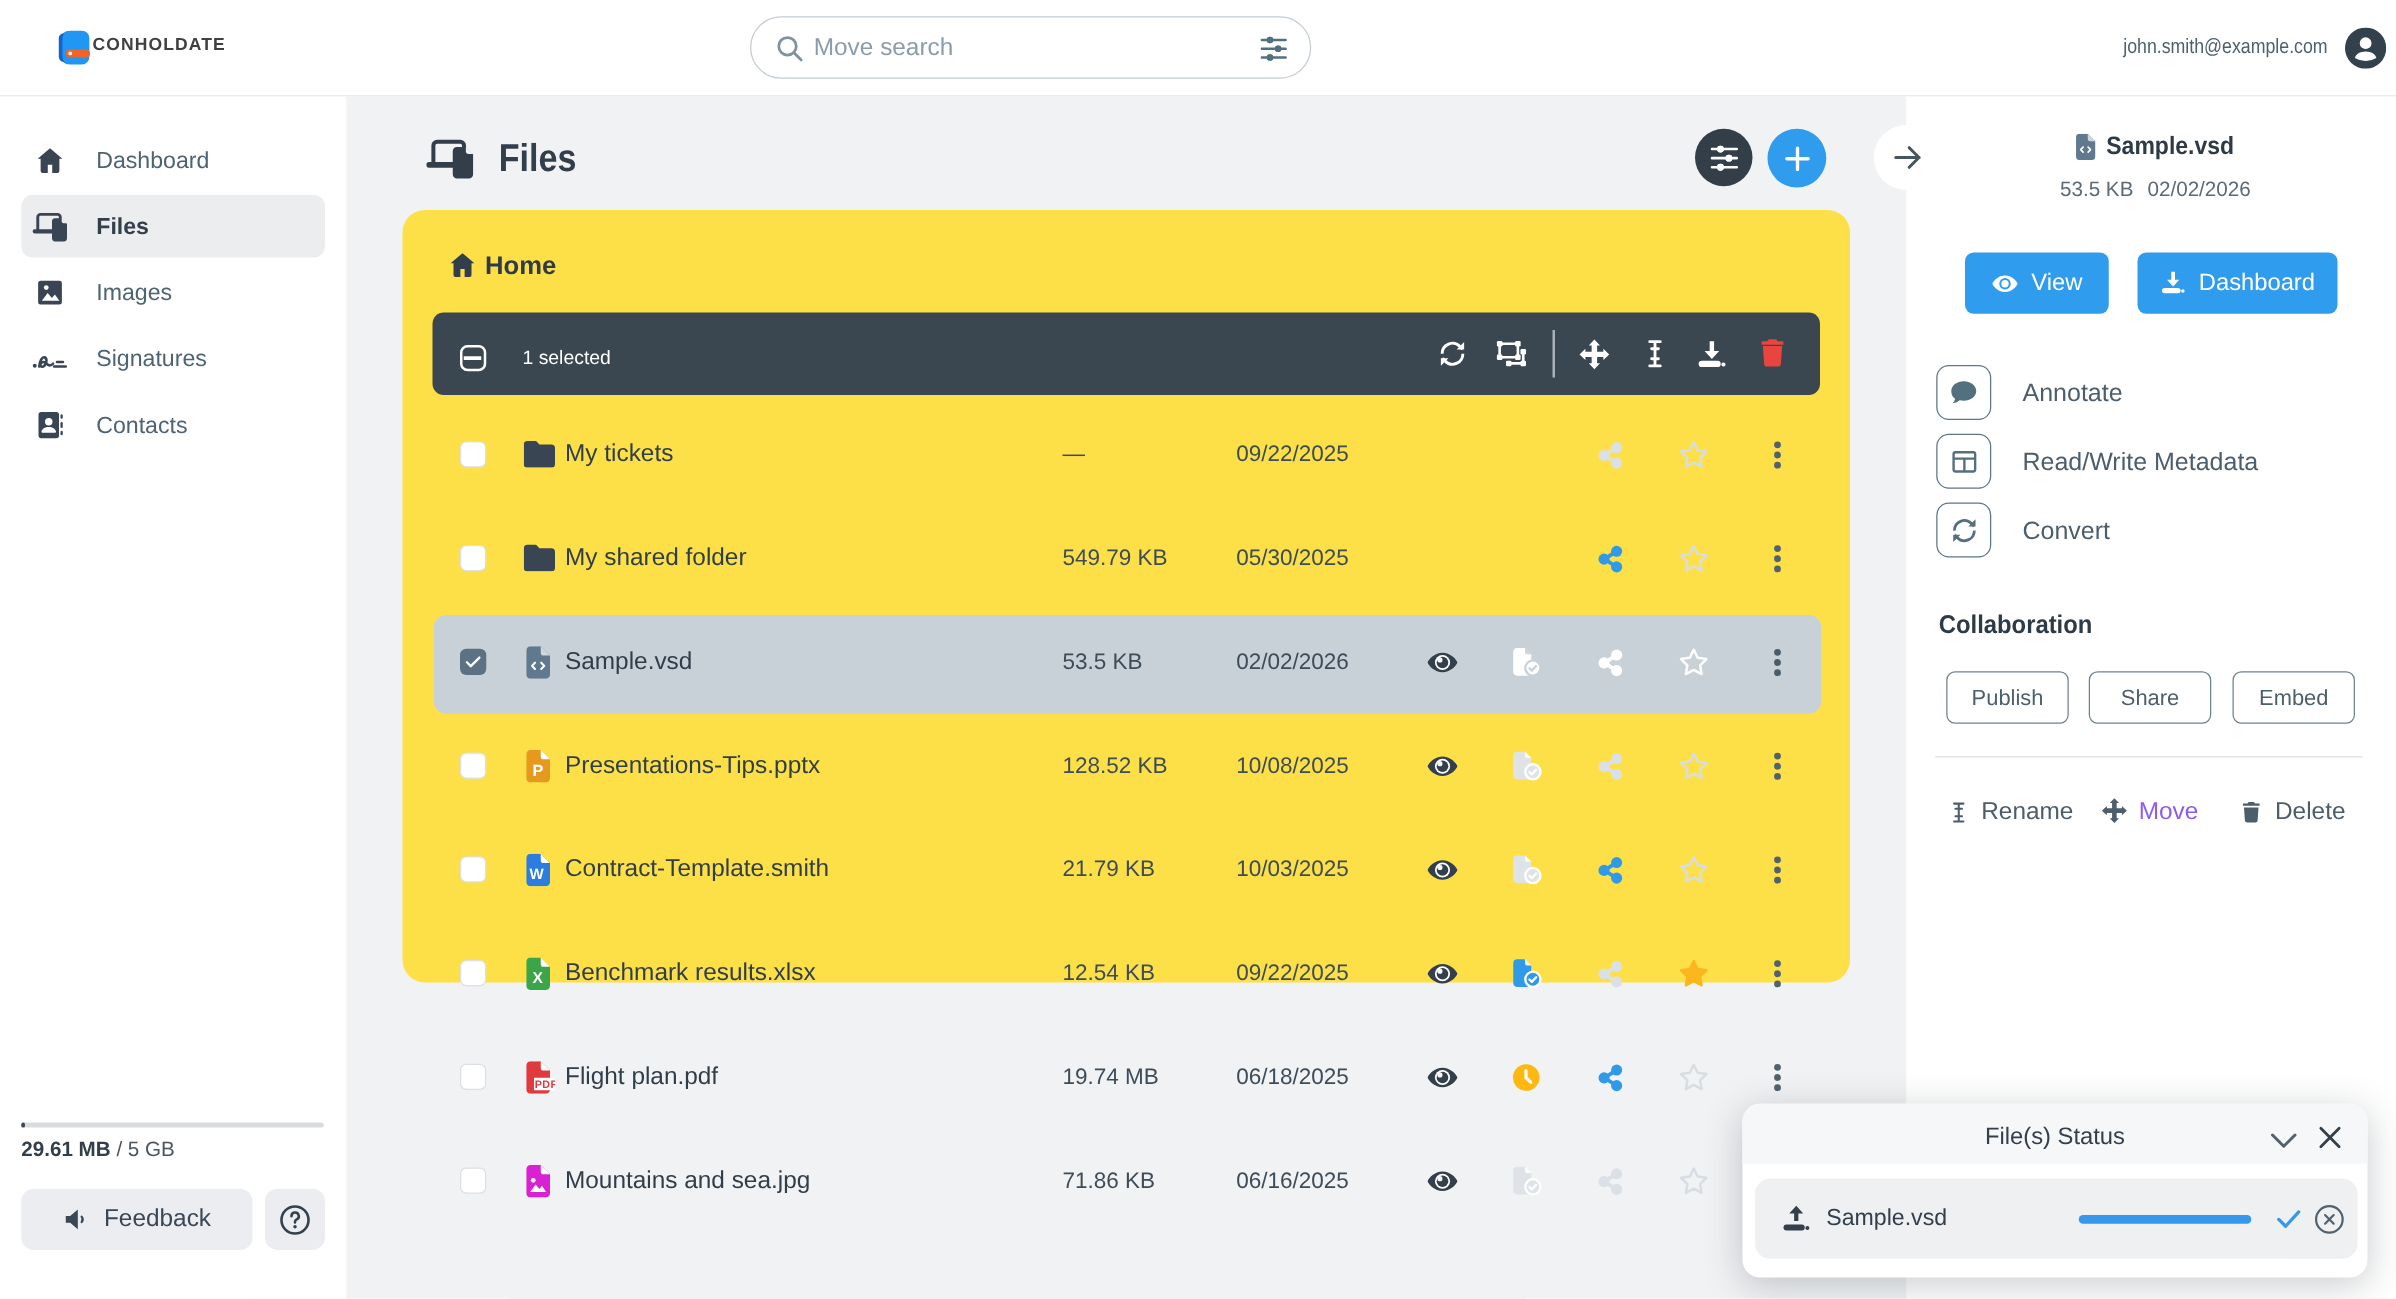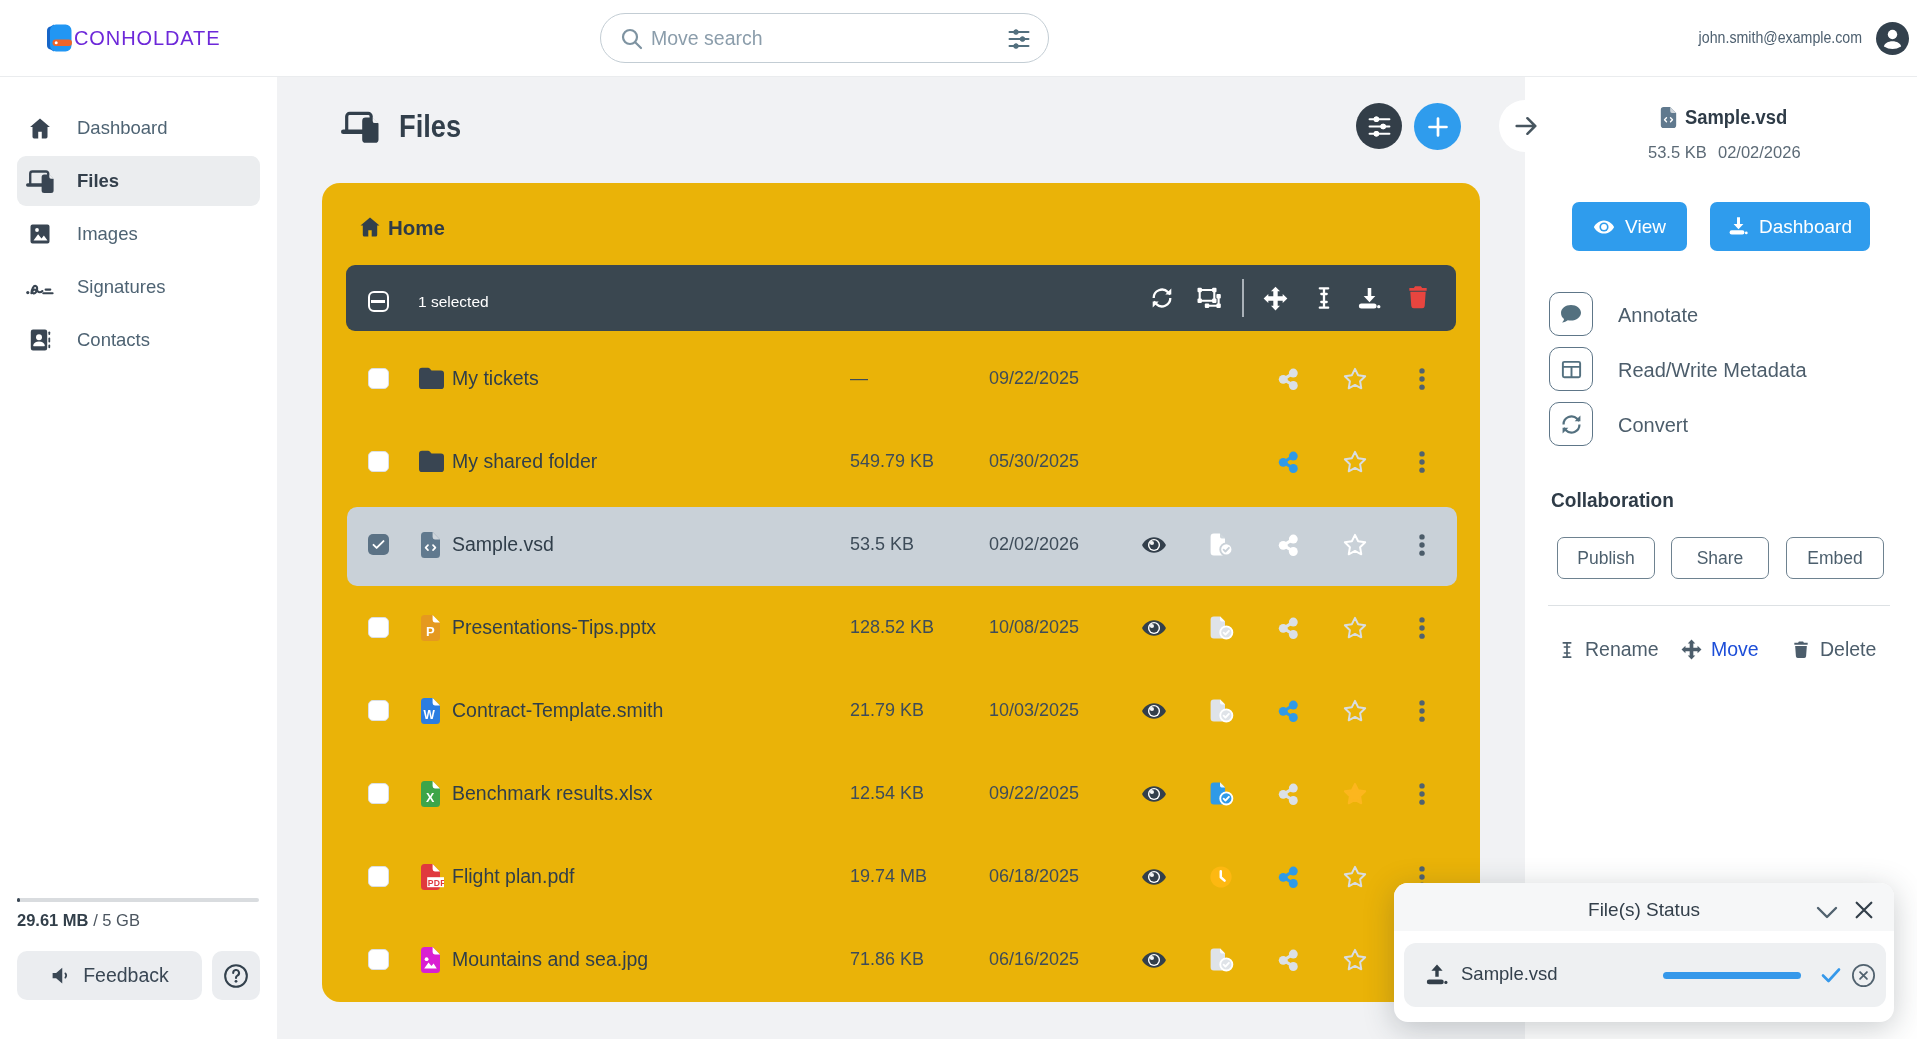--- a/index.html
+++ b/index.html
@@ -2,21 +2,21 @@
 <html><head>
 <meta charset="utf-8">
 <style>
 *{margin:0;padding:0;box-sizing:border-box}
 html,body{width:1917px;height:1039px;overflow:hidden;font-family:"Liberation Sans",sans-serif;background:#fff}
 .abs{position:absolute}
 #page{position:relative;width:1917px;height:1039px;background:#f1f2f4}
 #header{position:absolute;left:0;top:0;width:1917px;height:77px;background:#fff;border-bottom:1px solid #eaecee;z-index:5}
 #sidebar{position:absolute;left:0;top:77px;width:277px;height:962px;background:#fff;z-index:4}
 #rightpanel{position:absolute;left:1525px;top:77px;width:392px;height:962px;background:#fff;z-index:3}
-#card{position:absolute;left:322px;top:183px;width:1158px;height:819px;background:#eab308;border-radius:18px;z-index:1}
+#card{position:absolute;left:322px;top:168px;width:1158px;height:618px;background:#fde047;border-radius:18px;z-index:1}
 .nav-item{position:absolute;left:17px;width:243px;height:50px;border-radius:9px;display:flex;align-items:center;color:#4e6373;font-size:18.5px}
 .nav-item .ni{position:absolute;left:6px;width:34px;display:flex;justify-content:center}
 .nav-item .nl{position:absolute;left:60px}
 .nav-sel{background:#ebedef;color:#333f4b;font-weight:bold}
 .row{position:absolute;left:0;width:1158px;height:83px}
 .rowsel{position:absolute;left:25px;top:4px;width:1110px;height:79px;background:#c9d1d8;border-radius:10px}
 .cb{position:absolute;left:46px;top:31px;width:21px;height:21px;border:1.5px solid #dcdfe3;border-radius:5px;background:#fff}
 .cbsel{position:absolute;left:46px;top:31px;width:21px;height:21px;border-radius:5px;background:#5b7285;display:flex;align-items:center;justify-content:center}
 .fname{position:absolute;left:130px;top:30px;font-size:19.5px;color:#303e4a}
 .fsize{position:absolute;left:528px;top:31px;font-size:18px;color:#3e4c59}
@@ -104,21 +104,21 @@
       </defs>
 </svg>
 
 <div id="header">
   <svg class="abs" style="left:46px;top:24px" width="26" height="28" viewBox="0 0 26 28">
     <path fill="#1565c8" d="M4.5 2.5 L8 0.5 8 27.5 4.5 25.5 A4.5 4.5 0 0 1 1 21V7 A4.5 4.5 0 0 1 4.5 2.5z"></path>
     <path fill="#2196f3" d="M10 .5h9.5A6 6 0 0 1 25.5 6.5v15a6 6 0 0 1-6 6H10a6 6 0 0 1-6-6v-15a6 6 0 0 1 6-6z"></path>
     <rect x="6.5" y="15.5" width="19.5" height="6.4" rx="3.2" fill="#f06428"></rect>
     <circle cx="10.2" cy="18.7" r="1.5" fill="#fff"></circle>
   </svg>
-  <div class="abs" style="left:74px;top:27px;font-size:20px;font-weight:normal;letter-spacing:.9px;color:#6d28d9">CONHOLDATE</div>
+  <div class="abs" style="left:74px;top:27px;font-size:14px;font-weight:bold;letter-spacing:.9px;color:#404040">CONHOLDATE</div>
   <div class="abs" style="left:600px;top:13px;width:449px;height:50px;border:1px solid #c3cdd4;border-radius:25px">
     <svg class="abs" style="left:19px;top:13px" width="24" height="24" viewBox="0 0 24 24">
           <circle cx="10" cy="10" r="7" fill="none" stroke="#7e93a1" stroke-width="2.2"></circle>
           <path d="M15.2 15.2 21 21" stroke="#7e93a1" stroke-width="2.2" stroke-linecap="round"></path>
         </svg>
     <div class="abs" style="left:50px;top:13px;font-size:19.5px;color:#8b9dab">Move search</div>
     <svg class="abs" style="left:406px;top:13px;color:#53707f" width="24" height="24" viewBox="0 0 24 24">
           <use href="#i-sliders"></use>
         </svg>
   </div>
@@ -512,21 +512,21 @@
   <div class="colbtn" style="left:261px">Embed</div>
   <div class="abs" style="left:23px;top:528px;width:342px;height:1px;background:#dde1e4"></div>
   <div class="abs" style="left:33px;top:561px;display:flex;align-items:center;gap:9px;font-size:19.5px;color:#4c5d6b">
     <svg width="18" height="20" viewBox="0 0 24 24">
           <g stroke="#4c5d6b" stroke-width="2.2" stroke-linecap="round" fill="none">
             <path d="M7 2.5h10M12 2.5v19M7 21.5h10M8.5 8h7M8.5 16h7"></path>
           </g>
         </svg>
     <span>Rename</span>
   </div>
-  <div class="abs" style="left:156px;top:561px;display:flex;align-items:center;gap:9px;font-size:19.5px;color:#1d4ed8">
+  <div class="abs" style="left:156px;top:561px;display:flex;gap:9px;font-size:19.5px;color:#8b5cf6">
     <svg width="21" height="21" viewBox="0 0 24 24">
           <path fill="#4c5d6b" d="M12 .6l4.3 4.5h-2.2v4.8h4.8V7.7l4.5 4.3-4.5 4.3v-2.2h-4.8v4.8h2.2L12 23.4l-4.3-4.5h2.2v-4.8H5.1v2.2L.6 12l4.5-4.3v2.2h4.8V5.1H7.7z"></path>
         </svg>
     <span>Move</span>
   </div>
   <div class="abs" style="left:266px;top:561px;display:flex;align-items:center;gap:9px;font-size:19.5px;color:#4c5d6b">
     <svg width="20" height="21" viewBox="0 0 24 24">
           <path fill="#4c5d6b" d="M9.5 2.5h5l1 1.5H20v2.2H4V4h4.5zM5 7.8h14l-.9 12.4a2.2 2.2 0 0 1-2.2 2.05H8.1a2.2 2.2 0 0 1-2.2-2.05z"></path>
         </svg>
     <span>Delete</span>

